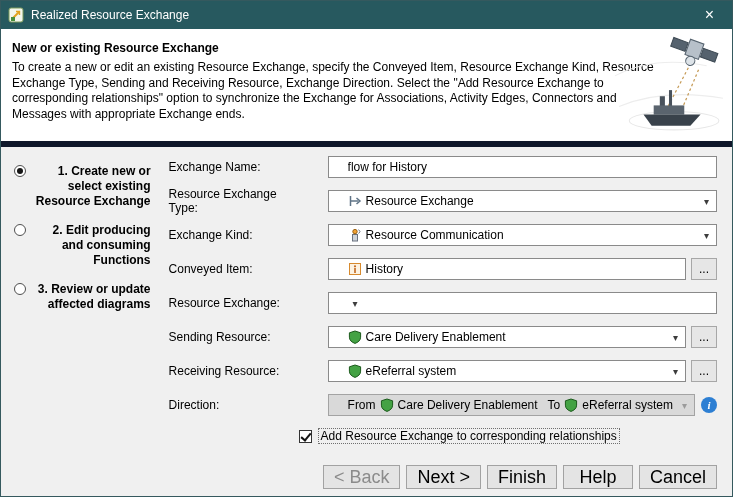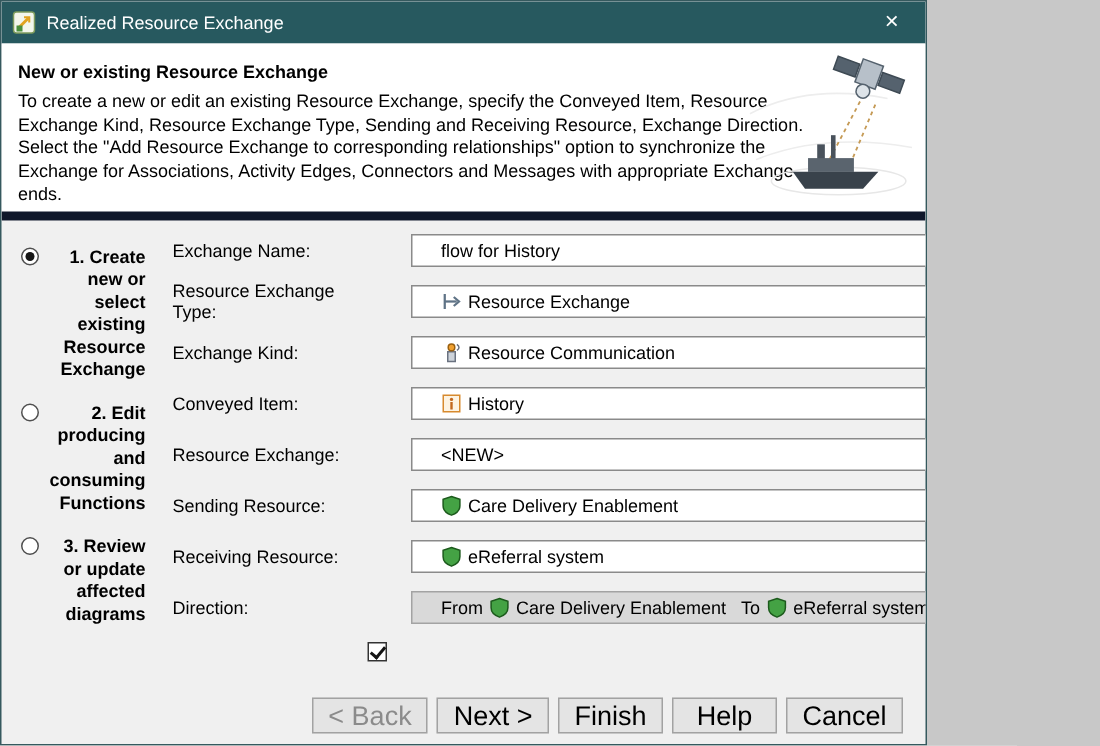--- a/index.html
+++ b/index.html
@@ -1,17 +1,17 @@
 <!DOCTYPE html>
 <html><head>
 <meta charset="utf-8">
 <style>
   html,body { margin:0; padding:0; background:#c8c8c8; }
   .dialog {
-    position:relative; width:618px; height:497px; box-sizing:border-box;
+    position:relative; width:733px; height:497px; box-sizing:border-box;
     background:#f0f0f0; border:1px solid #35595e; overflow:hidden;
     font-family:"Liberation Sans", sans-serif; font-size:12px; color:#000;
   }
   
   .titlebar {
     height:28px; background:#27595f; color:#fff;
     display:flex; align-items:center; padding-left:7px;
   }
   .ticon { width:16px; height:16px; display:inline-flex; }
   .ttext { margin-left:7px; font-size:12px; }
@@ -191,21 +191,20 @@
             </svg>
           </span>
           <span class="val">History</span>
         </div>
         <button class="browse">...</button>
       </div>
 
       <div class="frow">
         <label>Resource Exchange:</label>
         <div class="control">
-          <span class="val">&lt;NEW&gt;</span>
           <span class="arrow">▾</span>
         </div>
       </div>
 
       <div class="frow">
         <label>Sending Resource:</label>
         <div class="control">
           <span class="ficon">
             <svg viewBox="0 0 14 14" width="14" height="14">
               <path d="M7 1 L12.6 2.8 V7.2 C12.6 10.4 10 12.4 7 13.4 C4 12.4 1.4 10.4 1.4 7.2 V2.8 Z" fill="#44a244" stroke="#1c5a1c"></path>
@@ -248,20 +247,21 @@
             </svg>
           </span>
           <span class="val">eReferral system</span>
           <span class="arrow">▾</span>
         </div>
         <span class="info">i</span>
       </div>
 
       <div class="chkrow">
         <span class="checkbox checked"></span>
+        <span class="chk-label">Add Resource Exchange to corresponding relationships</span>
       </div>
 
     </div>
   </div>
 
   <div class="buttons">
     <button class="btn disabled">&lt; Back</button>
     <button class="btn">Next &gt;</button>
     <button class="btn">Finish</button>
     <button class="btn">Help</button>

